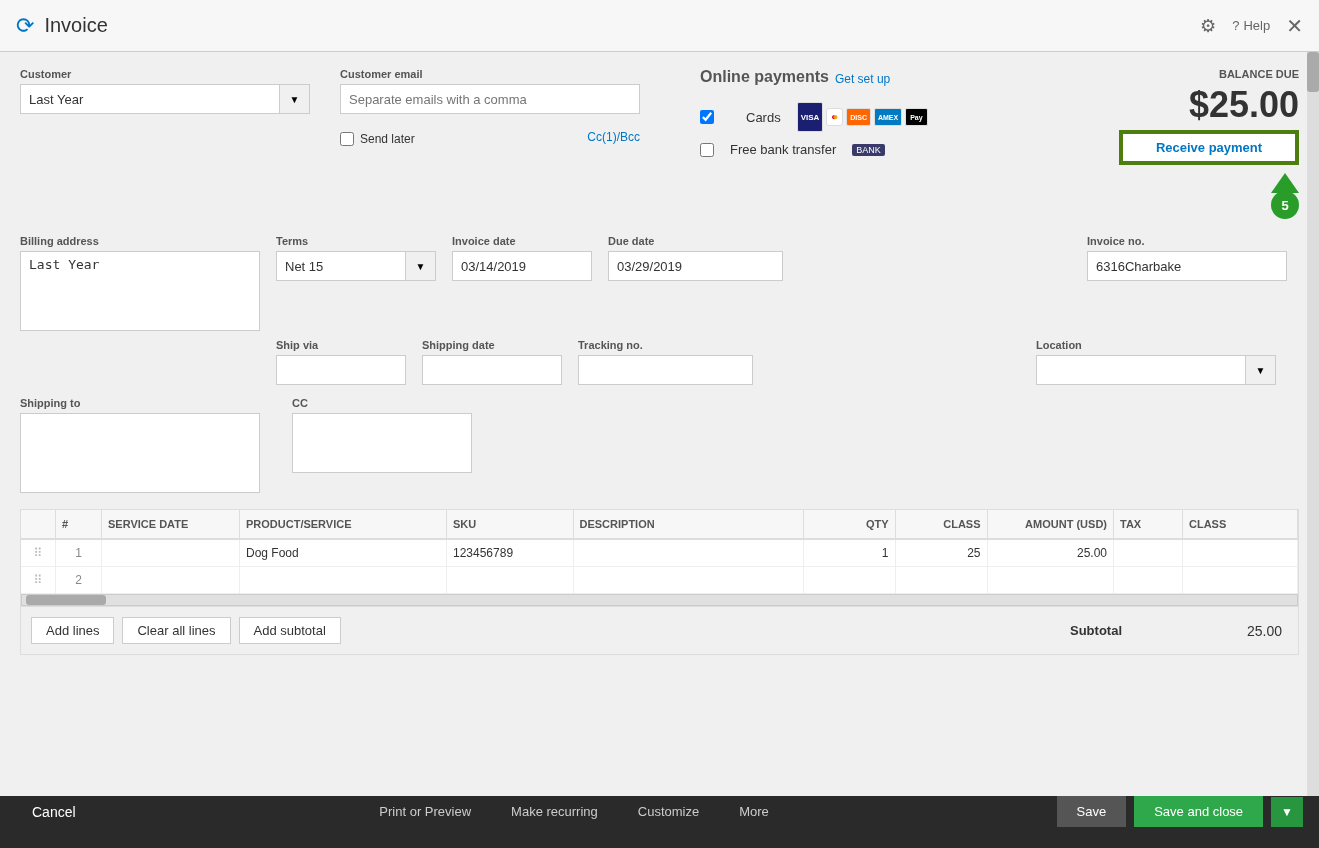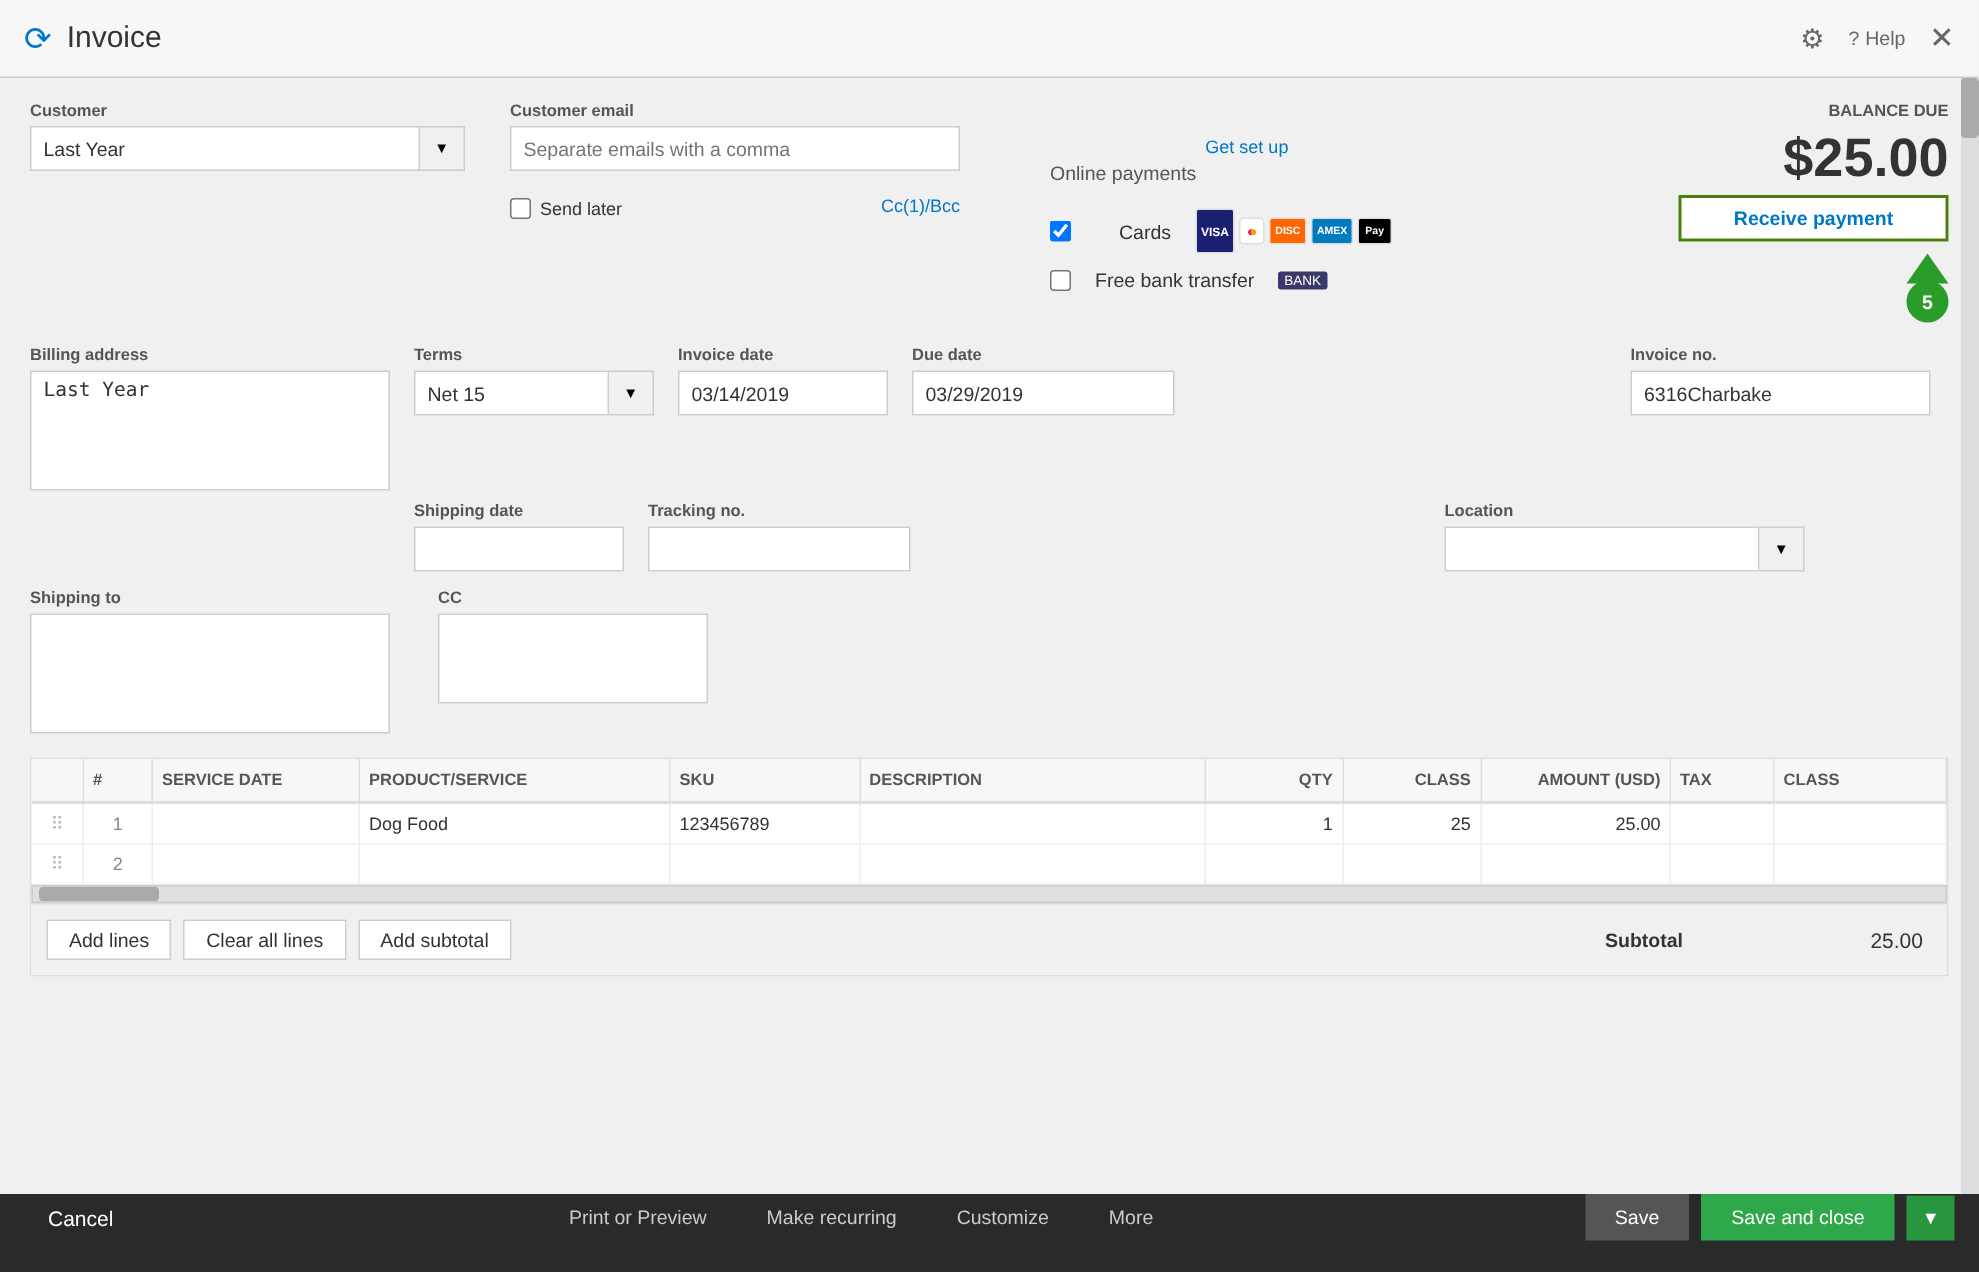--- a/index.html
+++ b/index.html
@@ -51,42 +51,42 @@
       height: 30px; width: 30px; cursor: pointer; display: flex; align-items: center; justify-content: center;
       font-size: 10px;
     }
 
     .email-section { width: 300px; margin-right: 30px; }
     .email-input { width: 300px; }
     .send-later { display: flex; align-items: center; gap: 6px; margin-top: 8px; font-size: 12px; color: #333; }
     .cc-bcc { font-size: 12px; color: #0077c5; cursor: pointer; text-align: right; margin-top: 4px; }
 
     .online-payments-section { flex: 1; }
-    .online-payments-title { font-size: 13px; font-weight: normal; color: #555; margin-bottom: 4px; margin-top: 40px; }
+    .online-payments-title { font-size: 16px; font-weight: bold; color: #555; margin-bottom: 4px; }
     .payments-header { display: flex; align-items: center; gap: 6px; margin-bottom: 8px; }
     .get-set-up { color: #0077c5; cursor: pointer; font-size: 12px; }
     .payment-option { display: flex; align-items: center; gap: 16px; margin-bottom: 6px; }
     .payment-checkbox { width: 14px; height: 14px; }
     .payment-icons { display: flex; gap: 3px; align-items: center; }
     .card-icon {
       height: 18px; padding: 1px 4px; border: 1px solid #ddd; border-radius: 3px;
       font-size: 9px; font-weight: bold; display: inline-flex; align-items: center; justify-content: center;
       background: white;
     }
     .bank-badge {
       background: #3a3a6a; color: white; font-size: 9px; padding: 1px 4px; border-radius: 2px;
     }
 
     .balance-section {
       text-align: right; min-width: 200px;
     }
     .balance-label { font-size: 11px; color: #555; font-weight: bold; text-transform: uppercase; }
     .balance-amount { font-size: 36px; font-weight: bold; color: #333; margin: 4px 0; }
     .receive-payment-btn {
-      background: white; border: 2px solid #4d7c0f; color: #0077c5;
+      background: white; border: 4px solid #4d7c0f; color: #0077c5;
       padding: 6px 16px; font-size: 13px; cursor: pointer; font-weight: bold;
       width: 180px;
     }
 
     
     .arrow-indicator {
       position: relative; display: flex; flex-direction: column; align-items: center; margin-top: 4px;
     }
     .arrow-up {
       width: 0; height: 0;
@@ -353,20 +353,24 @@
       <input class="form-input" type="text" value="6316Charbake" style="width: 200px;">
     </div>
   </div>
 
   <div class="middle-form" style="margin-top: -8px;">
 
     <div class="form-group" style="width:240px;">
       &nbsp;
     </div>
 
+    <div class="form-group ship-via-section">
+      <label class="form-label">Ship via</label>
+      <input class="form-input" type="text" value="" style="width: 130px;">
+    </div>
 
     <div class="form-group shipping-date-section">
       <label class="form-label">Shipping date</label>
       <input class="form-input" type="text" value="" style="width: 140px;">
     </div>
 
     <div class="form-group tracking-section">
       <label class="form-label">Tracking no.</label>
       <input class="form-input" type="text" value="" style="width: 175px;">
     </div>

